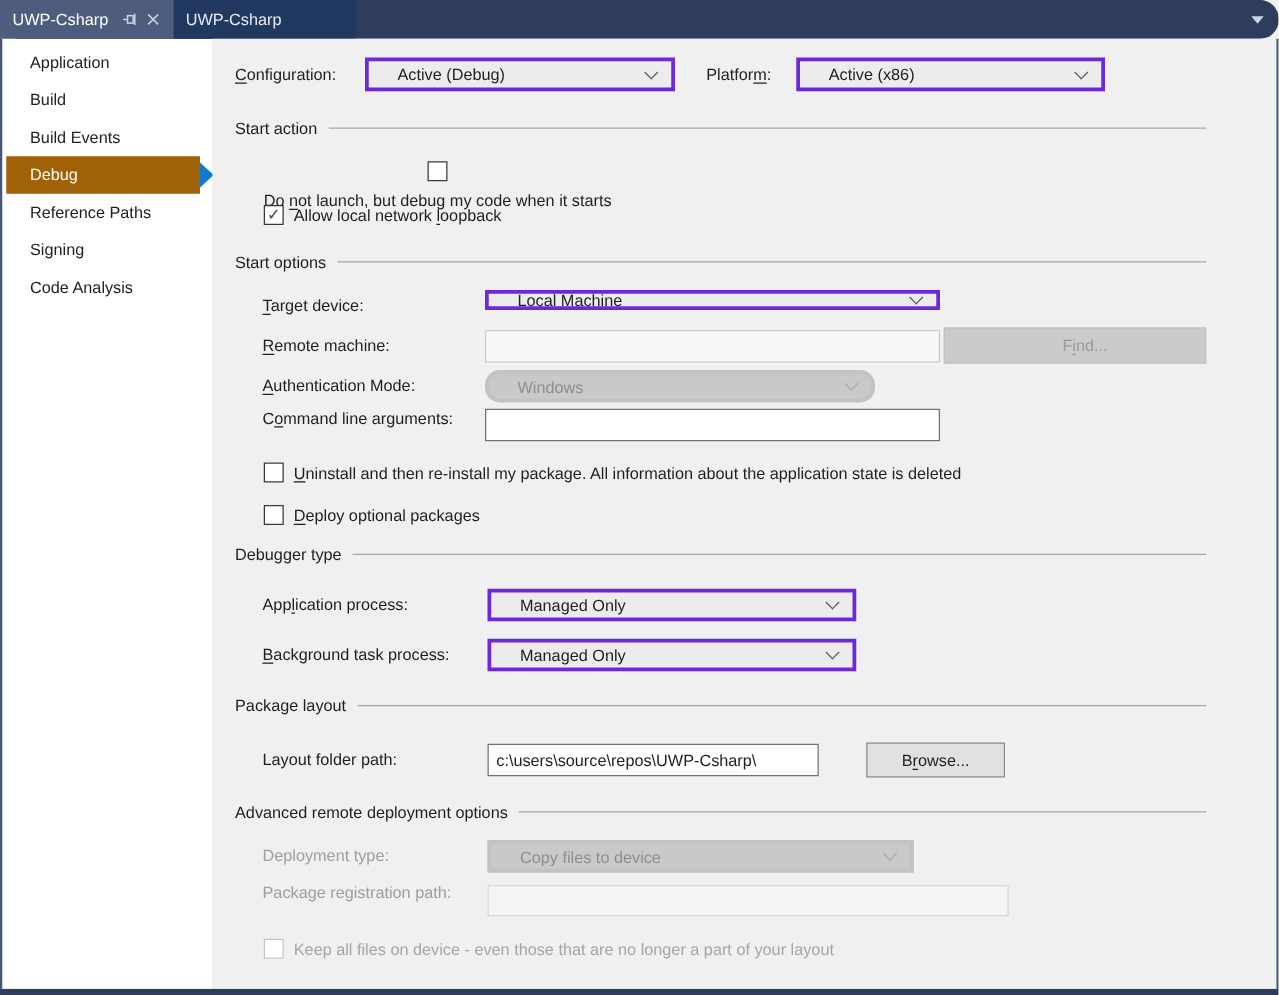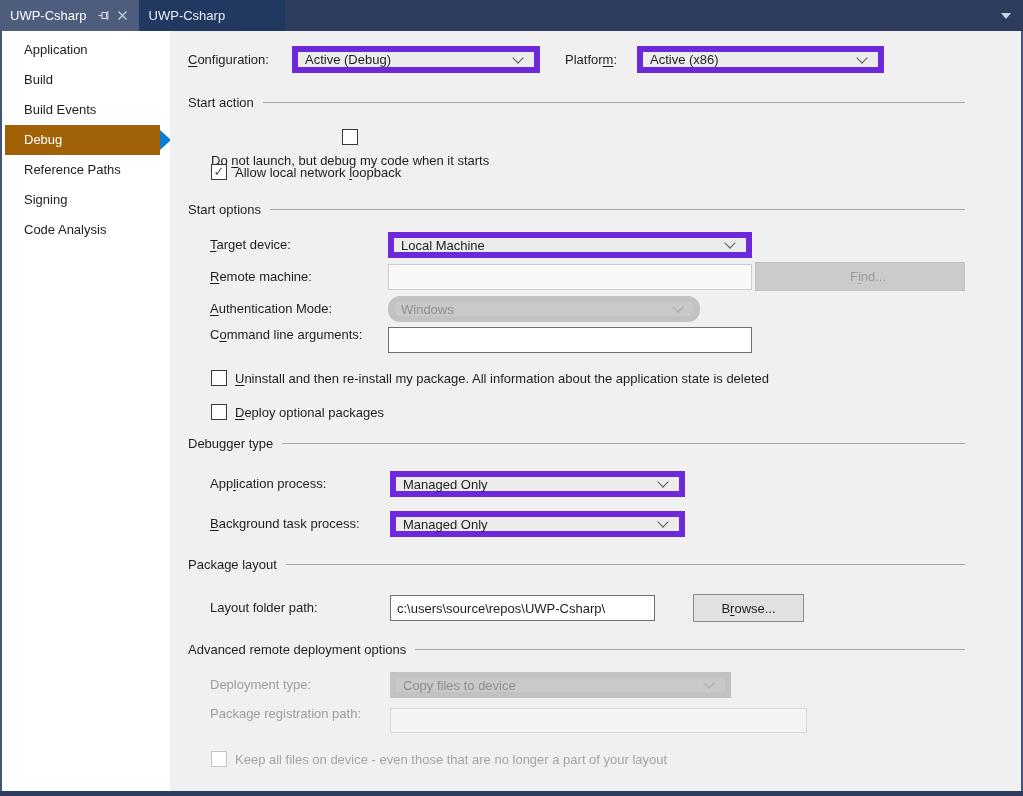--- a/index.html
+++ b/index.html
@@ -1,21 +1,21 @@
 <!DOCTYPE html>
 <html><head>
 <meta charset="utf-8">
 <style>
   * { margin:0; padding:0; box-sizing:border-box; }
   html,body { font-family:"Liberation Sans","DejaVu Sans",sans-serif; }
   .frame { width:1023px; height:796px; background:#f0f0f0; position:relative; overflow:hidden;
            font-size:13px; color:#1e1e1e; }
 
   
-  .tabbar { height:31px; background:#2e3d5e; display:flex; align-items:stretch; position:relative; }
+  .tabbar { height:31px; background:#2e3d5e; display:flex; align-items:stretch; position:relative;border-radius:15px; }
   .tab { display:flex; align-items:center; padding:0 10px; color:#ffffff; font-size:13px; cursor:default; }
   .tab.focused { background:#4e5c7d; padding-right:8px; }
   .tab.unfocused { background:#213860; color:#e8ecf5; width:146px; }
   .tab .tab-label { margin-right:8px; white-space:nowrap; }
   .tab-icon { width:16px; height:16px; display:flex; align-items:center; justify-content:center; margin-left:2px; }
   .tabbar-chevron { position:absolute; right:12px; top:13px; width:0; height:0;
       border-left:5px solid transparent; border-right:5px solid transparent; border-top:6px solid #ccd4e4; }
 
   
   .main-row { display:flex; height:760px; border-left:2px solid #44547a; border-right:2px solid #44547a; }
@@ -33,22 +33,22 @@
   .content { position:relative; flex:1; background:#f0f0f0; }
   .lbl { position:absolute; white-space:nowrap; }
   .lbl u, .cblabel u, .btn u, .section-title u { text-decoration:underline; text-underline-offset:2px; }
   .wrap-lbl { white-space:normal; line-height:22px; }
   .gray { color:#9e9e9e; }
 
   .section-head { position:absolute; left:18px; width:777px; display:flex; align-items:center; }
   .section-title { white-space:nowrap; }
   .section-rule { flex:1; height:1px; background:#a7a7a7; margin-left:9px; }
 
-  .ddl { position:absolute; background:#ececec; border:6px solid #6d28d9; display:flex;
-         align-items:center; justify-content:space-between; padding-left:7px; cursor:default; }
+  .ddl { position:absolute; background:#ececec; border:3px solid #6d28d9; display:flex;
+         align-items:center; justify-content:space-between; padding-left:23px; cursor:default; }
   .ddl-text { white-space:nowrap; overflow:hidden; }
   .chev { width:8px; height:8px; border-right:1px solid #5a5a5a; border-bottom:1px solid #5a5a5a;
           transform:rotate(45deg); margin:-4px 12px 0 0; flex:none; }
   .ddl.disabled { background:#c9c9c9; border-color:#c2c2c2; color:#8f8f8f; }
   .ddl.disabled .chev { border-color:#a9a9a9; }
 
   .txt { position:absolute; background:#ffffff; border:1px solid #707070; font-family:inherit;
          font-size:13px; color:#1e1e1e; padding:0 6px; }
   .txt.disabled-light { background:#f8f8f8; border-color:#cccccc; }
   .txt.disabled-lighter { background:#f4f4f4; border-color:#d8d8d8; }
@@ -137,21 +137,21 @@
           </span>
         <span class="cblabel">Allow local network <u>l</u>oopback</span>
       </div>
 
       <div class="section-head" style="top:171px;">
         <span class="section-title">Start options</span>
         <span class="section-rule"></span>
       </div>
 
       <span class="lbl" style="left:40px; top:201px; line-height:26px;"><u>T</u>arget device:</span>
-      <div class="ddl" style="left:218px; top:201px; width:364px; height:26px;">
+      <div class="ddl" style="left:218px; top:201px; width:364px; height:16px;">
         <span class="ddl-text">Local Machine</span>
         <span class="chev"></span>
       </div>
 
       <span class="lbl" style="left:40px; top:233px; line-height:26px;"><u>R</u>emote machine:</span>
       <input class="txt disabled-light" style="left: 218px; top: 233px; width: 364px; height: 26px;" disabled="" value="">
       <button class="btn disabled" style="left:585px; top:231px; width:210px; height:29px;" disabled="">F<u>i</u>nd...</button>
 
       <span class="lbl" style="left:40px; top:265px; line-height:26px;"><u>A</u>uthentication Mode:</span>
       <div class="ddl disabled" style="left:218px; top:265px; width:312px; height:26px;border-radius:12px;">

